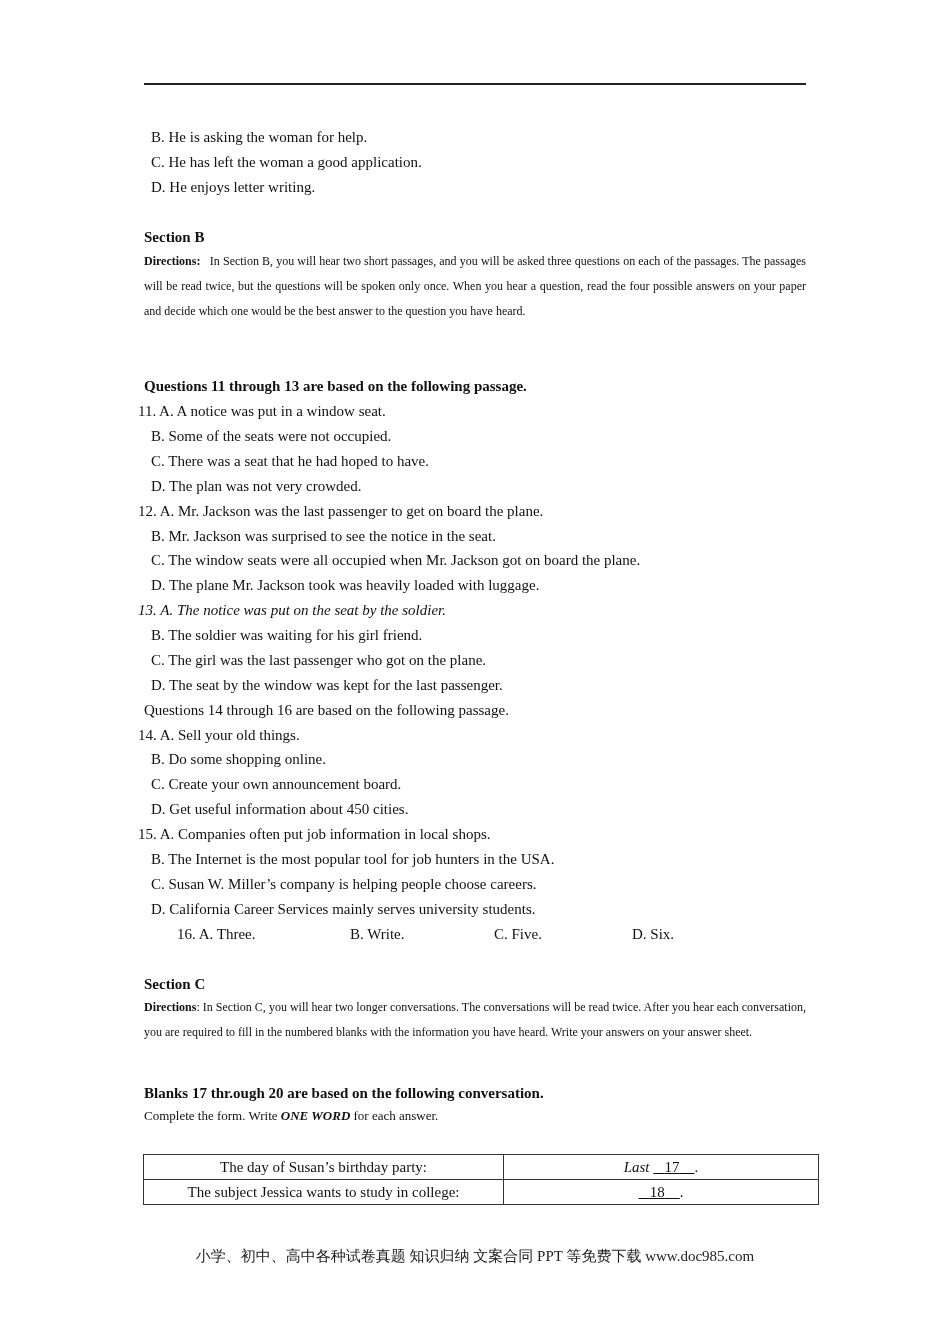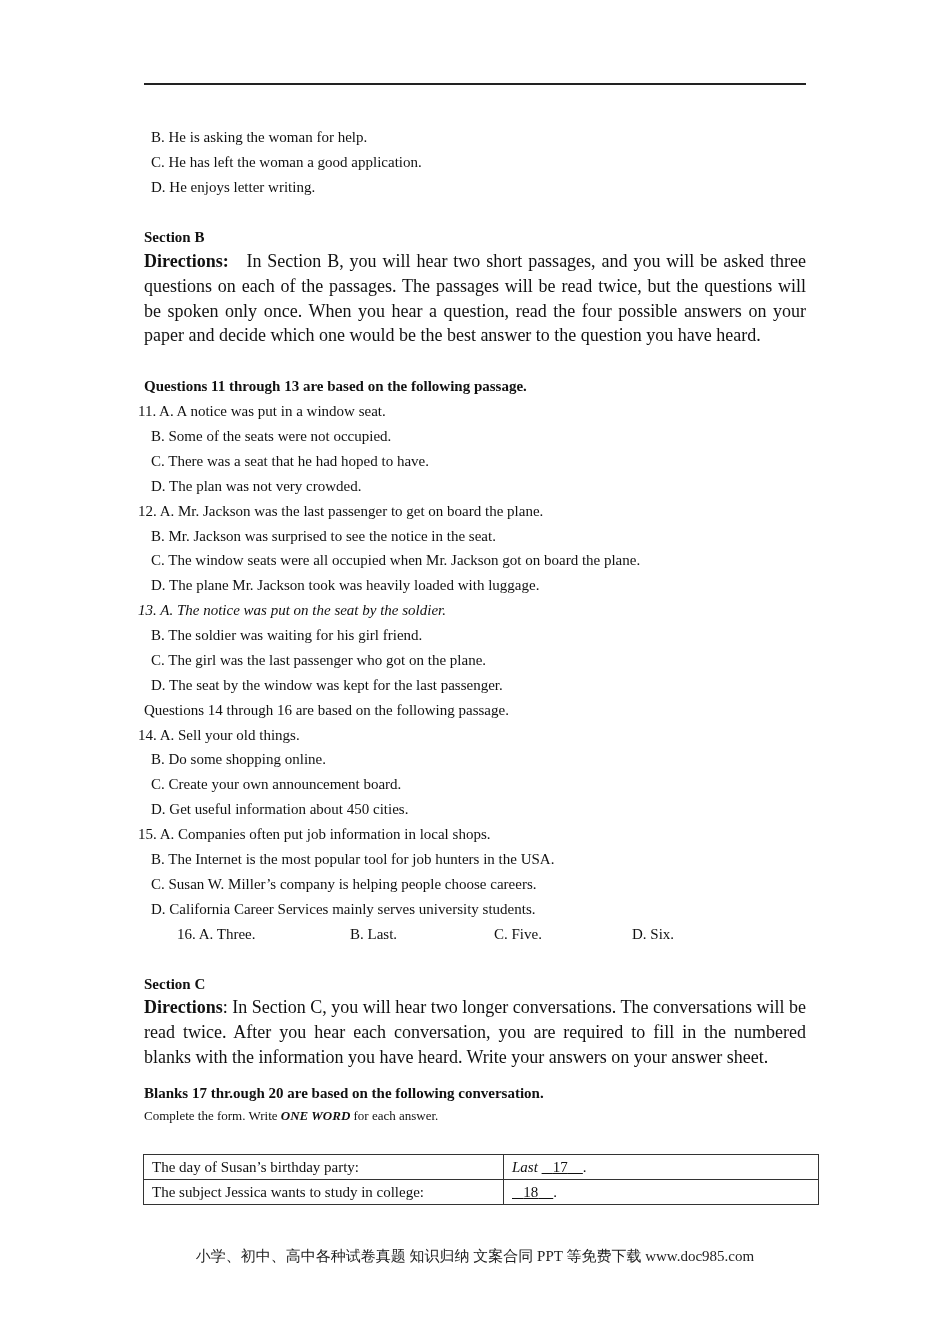--- a/index.html
+++ b/index.html
@@ -1,26 +1,26 @@
 <!DOCTYPE html>
 <html><head>
 <meta charset="utf-8">
 <style>
   html, body { margin:0; padding:0; background:#ffffff; }
   body { width:950px; height:1344px; position:relative; overflow:hidden;
          font-family:"Liberation Serif", "DejaVu Serif", serif; color:#111; }
   .rule { position:absolute; left:144px; top:83px; width:662px; height:0; border-top:2px solid #222; }
   .line { position:absolute; font-size:15px; line-height:18px; white-space:nowrap; }
   .b { font-weight:bold; }
-  .para { position:absolute; left:144px; width:662px; font-size:18px; line-height:24.8px; text-align:justify; }
+  .para { position:absolute; left:144px; width:662px; font-size:12px; line-height:24.8px; text-align:justify; }
   .q16 span { display:inline-block;margin-left:39px; }
   .big { position:absolute; left:144px; top:1105px; font-size:13px; line-height:22px; white-space:nowrap; }
   .big em { font-weight:bold; font-style:italic; }
   table.form { position:absolute; left:143px; top:1154px; width:676px; border-collapse:collapse; font-size:15px; }
-  table.form td { border:1px solid #333; padding:0 8px; height:24px; line-height:24px; }
+  table.form td { border:1px solid #333; padding:0 8px; height:24px; line-height:24px;text-align:center; }
   table.form td.c1 { width:343px; }
   .blank { text-decoration:underline; white-space:pre; }
   .footer { position:absolute; left:0; width:950px; top:1247px; text-align:center; font-size:15px; line-height:18px; color:#222; }
 </style>
 </head>
 <body>
 
 <div class="rule"></div>
 
 <div class="line" style="left:151px;top:128px;">B. He is asking the woman for help.</div>
@@ -48,21 +48,21 @@
 <div class="line" style="left:138px;top:726px;">14. A. Sell your old things.</div>
 <div class="line" style="left:151px;top:750px;">B. Do some shopping online.</div>
 <div class="line" style="left:151px;top:775px;">C. Create your own announcement board.</div>
 <div class="line" style="left:151px;top:800px;">D. Get useful information about 450 cities.</div>
 <div class="line" style="left:138px;top:825px;">15. A. Companies often put job information in local shops.</div>
 <div class="line" style="left:151px;top:850px;">B. The Internet is the most popular tool for job hunters in the USA.</div>
 <div class="line" style="left:151px;top:875px;">C. Susan W. Miller’s company is helping people choose careers.</div>
 <div class="line" style="left:151px;top:900px;">D. California Career Services mainly serves university students.</div>
 
 <div class="line q16" style="left:138px;top:925px;">
-  <span style="width:134px;">16. A. Three.</span><span style="width:105px;">B. Last.</span><span style="width:99px;">C. Five.</span><span>D. Six.</span>
+  <span style="width:134px;">16. A. Three.</span><span style="width:105px;">B. Write.</span><span style="width:99px;">C. Five.</span><span>D. Six.</span>
 </div>
 
 <div class="line b" style="left:144px;top:975px;">Section C</div>
 <div class="para" style="top:995px;"><span class="b">Directions</span><span>:  In Section C, you will hear two longer conversations.  The conversations will be read twice.  After you hear each conversation, you are required to fill in the numbered blanks with the information you have heard.  Write your answers on your answer sheet.</span></div>
 
 <div class="line b" style="left:144px;top:1084px;">Blanks 17 thr.ough 20 are based on the following conversation.</div>
 <div class="big"><span>Complete the form.  Write </span><em>ONE WORD</em><span> for each answer.</span></div>
 
 <table class="form">
   <tbody>

